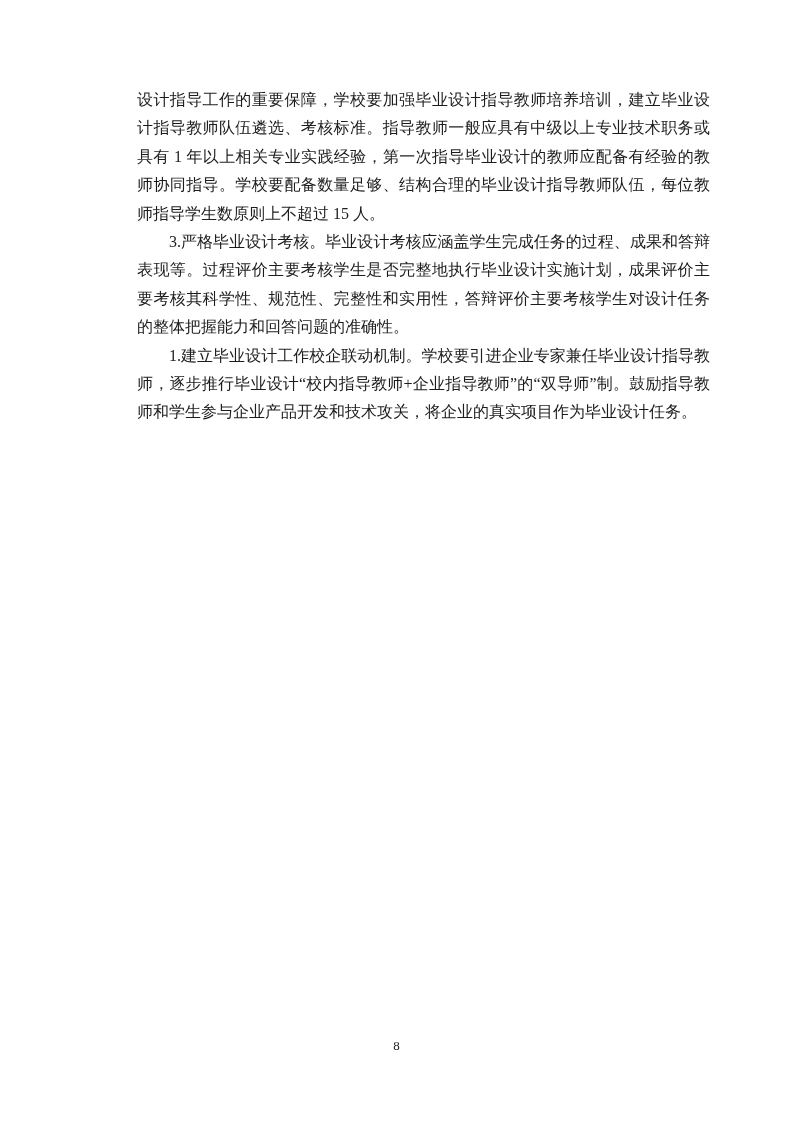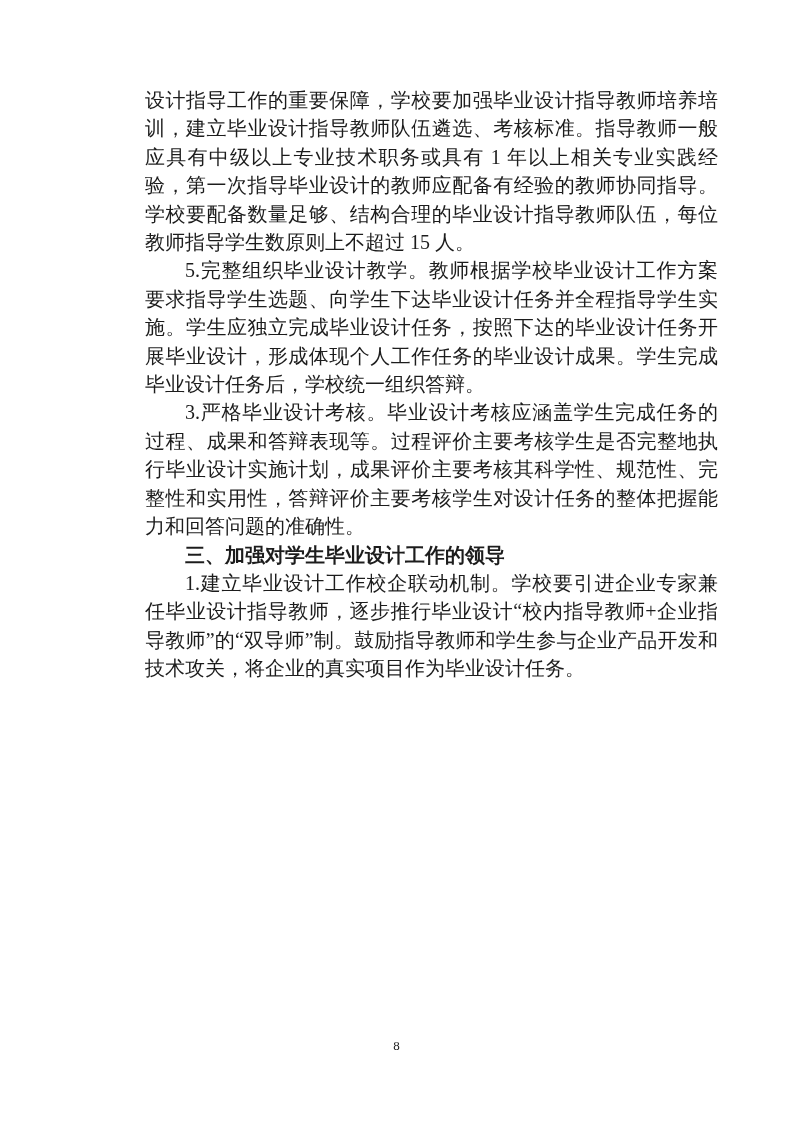--- a/index.html
+++ b/index.html
@@ -11,24 +11,24 @@
     position: relative;
     width: 793px;
     height: 1122px;
     background: #ffffff;
     overflow: hidden;
     font-family: "Liberation Serif", "DejaVu Serif", serif;
     color: #1c1c1c;
   }
   .content {
     position: absolute;
-    left: 145px;
+    left: 137px;
     top: 86px;
     width: 573px;
-    font-size: 20px;
+    font-size: 16px;
     line-height: 28.4px;
     text-align: justify;
   }
   .content p {
     margin: 0;
     padding: 0;
     text-indent: 2em;
     word-break: break-all;
   }
   .content p.no-indent {
@@ -46,19 +46,17 @@
     font-size: 13px;
     color: #1c1c1c;
   }
 </style>
 </head>
 <body>
 
 <div class="page">
   <div class="content">
     <p class="no-indent">设计指导工作的重要保障，学校要加强毕业设计指导教师培养培训，建立毕业设计指导教师队伍遴选、考核标准。指导教师一般应具有中级以上专业技术职务或具有 1 年以上相关专业实践经验，第一次指导毕业设计的教师应配备有经验的教师协同指导。学校要配备数量足够、结构合理的毕业设计指导教师队伍，每位教师指导学生数原则上不超过 15 人。</p>
-    <p>5.完整组织毕业设计教学。教师根据学校毕业设计工作方案要求指导学生选题、向学生下达毕业设计任务并全程指导学生实施。学生应独立完成毕业设计任务，按照下达的毕业设计任务开展毕业设计，形成体现个人工作任务的毕业设计成果。学生完成毕业设计任务后，学校统一组织答辩。</p>
     <p>3.严格毕业设计考核。毕业设计考核应涵盖学生完成任务的过程、成果和答辩表现等。过程评价主要考核学生是否完整地执行毕业设计实施计划，成果评价主要考核其科学性、规范性、完整性和实用性，答辩评价主要考核学生对设计任务的整体把握能力和回答问题的准确性。</p>
-    <p class="heading">三、加强对学生毕业设计工作的领导</p>
     <p>1.建立毕业设计工作校企联动机制。学校要引进企业专家兼任毕业设计指导教师，逐步推行毕业设计“校内指导教师+企业指导教师”的“双导师”制。鼓励指导教师和学生参与企业产品开发和技术攻关，将企业的真实项目作为毕业设计任务。</p>
   </div>
   <div class="page-number">8</div>
 </div>
 
 </body></html>

